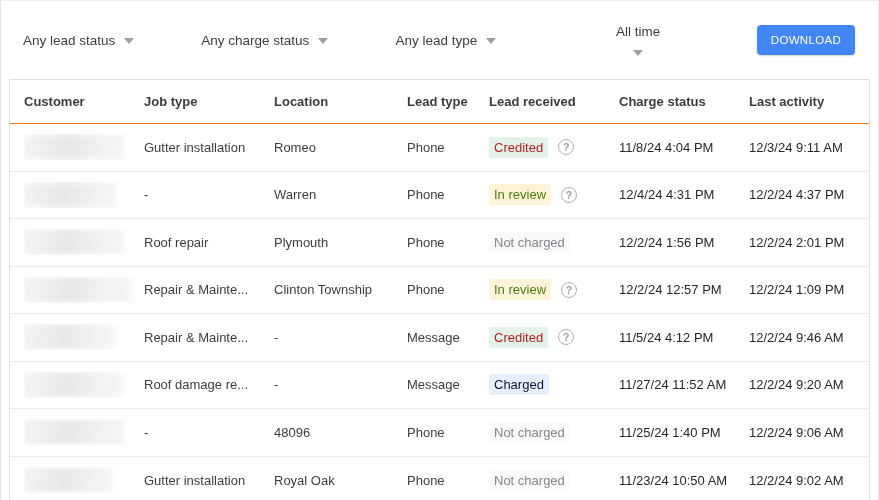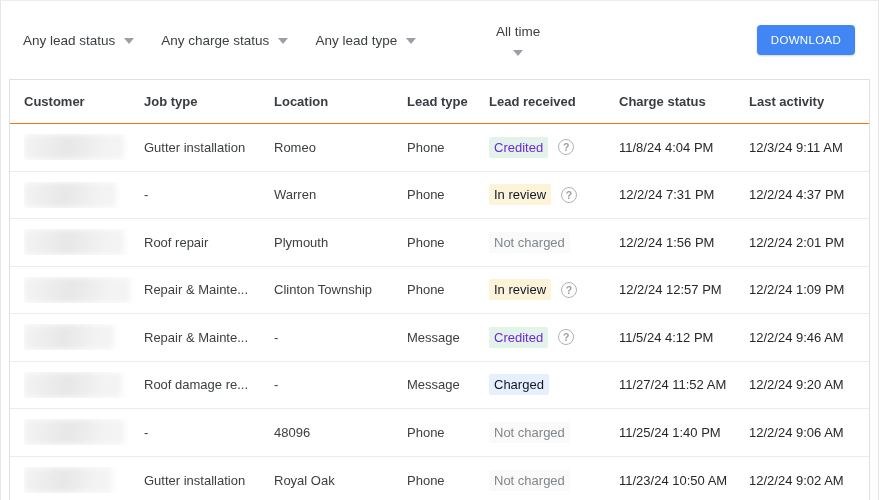--- a/index.html
+++ b/index.html
@@ -5,21 +5,21 @@
   * { margin:0; padding:0; box-sizing:border-box; }
   html,body { background:#fff; }
   body { font-family:"Liberation Sans", sans-serif; color:#3c4043; }
   .page {
     position:relative; width:879px; height:500px; overflow:hidden;
     background:#fff; border-left:1px solid #e6e6e6; border-right:1px solid #e6e6e6;
     border-top:1px solid #ededed;
   }
 
   
-  .filterbar { height:78px; display:flex; align-items:center; padding-left:22px; position:relative; }
+  .filterbar { height:78px; display:flex; align-items:center; padding-left:22px; position:relative;gap:40px; }
   .filter { display:flex; align-items:center; gap:9px; margin-right:27px; cursor:pointer; }
   .filter-label { font-size:13.5px; color:#3c4043; white-space:nowrap; }
   .caret {
     width:0; height:0; border-left:5px solid transparent; border-right:5px solid transparent;
     border-top:6px solid #9aa0a6; display:inline-block; margin-top:2px;
   }
   .filter.wide { width:150px; justify-content:space-between; margin-right:0;flex-direction:column; }
   .download-btn {
     position:absolute; right:23px; top:24px; height:30px; padding:0 14px;
     background:#4285f4; color:#fff; border:none; border-radius:4px;
@@ -50,22 +50,22 @@
   .row:nth-child(3) .blurbox { width:100px; }
   .row:nth-child(4) .blurbox { width:106px; }
   .row:nth-child(5) .blurbox { width:90px; }
   .row:nth-child(6) .blurbox { width:98px; }
   .row:nth-child(7) .blurbox { width:100px; }
   .row:nth-child(8) .blurbox { width:88px; }
 
   
   .status-cell { display:flex; align-items:center; gap:10px; }
   .badge { font-size:13px; padding:3px 5px; border-radius:2px; white-space:nowrap; }
-  .badge.credited   { background:#e4f3ea; color:#6d28d9; }
-  .badge.review     { background:#fcf3d9; color:#0f172a; }
+  .badge.credited   { background:#e4f3ea; color:#b91c1c; }
+  .badge.review     { background:#fcf3d9; color:#4d7c0f; }
   .badge.charged    { background:#e7effc; color:#0f172a; }
   .badge.notcharged { background:#fafafa; color:#80868b; }
 
   .help-icon {
     width:16px; height:16px; border:1.5px solid #b0b3b6; border-radius:50%;
     display:inline-flex; align-items:center; justify-content:center;
     font-size:10.5px; color:#9aa0a6; font-weight:bold; cursor:pointer; flex:none;
   }
 </style>
 </head>
@@ -123,21 +123,21 @@
     <div class="cell">
       <div class="blurbox"></div>
     </div>
     <div class="cell">-</div>
     <div class="cell">Warren</div>
     <div class="cell">Phone</div>
     <div class="cell status-cell">
       <span class="badge review">In review</span>
       <span class="help-icon">?</span>
     </div>
-    <div class="cell date">12/2/24 7:31 PM</div>
+    <div class="cell date">12/4/24 4:31 PM</div>
     <div class="cell date">12/2/24 4:37 PM</div>
   </div>
 
   <div class="grid-row row">
     <div class="cell">
       <div class="blurbox"></div>
     </div>
     <div class="cell">Roof repair</div>
     <div class="cell">Plymouth</div>
     <div class="cell">Phone</div>

